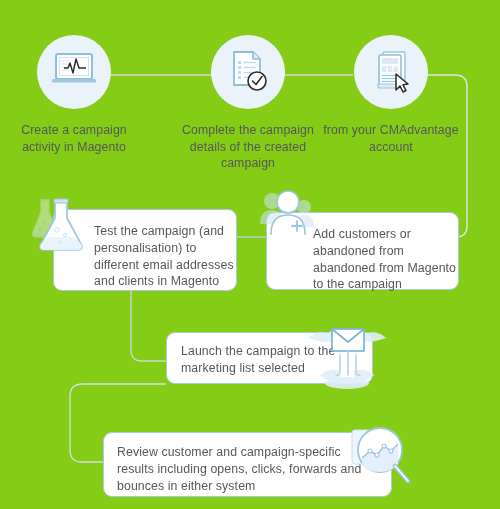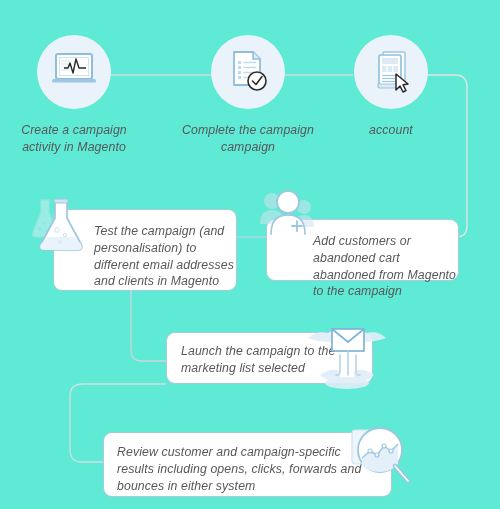--- a/index.html
+++ b/index.html
@@ -7,23 +7,22 @@
     padding: 0;
     background: #ffffff;
   }
   body {
     font-family: "Liberation Sans", sans-serif;
   }
   #diagram {
     position: relative;
     width: 500px;
     height: 509px;
-    background: #5eead4;
+    background: #84cc16;
     overflow: hidden;
-    font-style: italic;
   }
   .layer-svg {
     position: absolute;
     left: 0;
     top: 0;
     width: 500px;
     height: 509px;
   }
   
   .step {
@@ -131,20 +130,21 @@
           <line x1="32.5" y1="32.5" x2="45" y2="32.5"></line>
           <line x1="32.5" y1="37.5" x2="45" y2="37.5"></line>
           <line x1="32.5" y1="42.5" x2="45" y2="42.5"></line>
         </g>
         <circle cx="46" cy="46" r="9" fill="#ffffff" stroke="#2b2b2b" stroke-width="1.6"></circle>
         <path d="M 41.5 46 L 45 49.5 L 51 41.5" fill="none" stroke="#2b2b2b" stroke-width="1.6" stroke-linecap="round" stroke-linejoin="round"></path>
       </svg>
     </div>
     <div class="step-label">
       <div>Complete the campaign</div>
+      <div>details of the created</div>
       <div>campaign</div>
     </div>
   </div>
 
   <div class="step" style="left:313px; top:35px;">
     <div class="step-circle">
       <svg width="74" height="74" viewBox="0 0 74 74">
         <rect x="29" y="17" width="22" height="30" rx="1.5" fill="#ffffff" stroke="#9dc6e0" stroke-width="1.5"></rect>
         <rect x="25" y="20" width="22" height="30" rx="1.5" fill="#ffffff" stroke="#8fbedd" stroke-width="1.6"></rect>
         <rect x="28" y="23" width="16" height="6" fill="#dbeaf5"></rect>
@@ -156,20 +156,21 @@
         <g stroke="#9dc6e0" stroke-width="1.2">
           <line x1="28" y1="40.5" x2="44" y2="40.5"></line>
           <line x1="28" y1="43.5" x2="44" y2="43.5"></line>
           <line x1="28" y1="46.5" x2="41" y2="46.5"></line>
         </g>
         <path d="M 24 49 L 46 49 Q 48 49 48 51 Q 48 53 46 53 L 26 53 Q 24 53 24 51 Z" fill="#dbeaf5" stroke="#9dc6e0" stroke-width="1.2"></path>
         <path d="M 42 39 L 42 55 L 46 51 L 49 57 L 52 55.5 L 49 49.8 L 54 49 Z" fill="#ffffff" stroke="#2b2b2b" stroke-width="1.5" stroke-linejoin="round"></path>
       </svg>
     </div>
     <div class="step-label">
+      <div>from your CMAdvantage</div>
       <div>account</div>
     </div>
   </div>
 
   <div class="box" style="left:53px; top:209px; width:184px; height:82px;">
     <div class="box-text" style="left:40px; top:13px; width:140px;">
       <div>Test the campaign (and</div>
       <div>personalisation) to</div>
       <div>different email addresses</div>
       <div>and clients in Magento</div>
@@ -187,24 +188,24 @@
 
       <path d="M 26 12 L 38 12 L 38 28 L 52 54 Q 55 60 48 60 L 16 60 Q 9 60 12 54 L 26 28 Z" fill="#ffffff" stroke="#9dc6e0" stroke-width="1.7" stroke-linejoin="round"></path>
       <path d="M 19 47 L 45 47 L 52 54 Q 55 60 48 60 L 16 60 Q 9 60 12 54 Z" fill="#e8f3fb" stroke="none"></path>
       <rect x="25" y="9" width="14" height="4" rx="1" fill="#cfe5f4" stroke="#9dc6e0" stroke-width="1.2"></rect>
       <circle cx="28" cy="40" r="2.2" fill="#ffffff" stroke="#cbe2f1" stroke-width="1"></circle>
       <circle cx="36" cy="45" r="1.6" fill="#ffffff" stroke="#cbe2f1" stroke-width="1"></circle>
       <circle cx="31" cy="52" r="1.3" fill="#ffffff" stroke="#cbe2f1" stroke-width="1"></circle>
     </svg>
   </div>
 
-  <div class="box" style="left:266px; top:219px; width:193px; height:62px;">
+  <div class="box" style="left:266px; top:212px; width:193px; height:78px;">
     <div class="box-text" style="left:46px; top:13px; width:148px;">
       <div>Add customers or</div>
-      <div>abandoned cart</div>
+      <div>abandoned from</div>
       <div>abandoned from Magento</div>
       <div>to the campaign</div>
     </div>
   </div>
   <div class="float-icon" style="left:258px; top:188px;">
     <svg width="64" height="58" viewBox="0 0 64 58">
 
       <g opacity="0.55">
         <circle cx="14" cy="13" r="8" fill="#cfe3f2"></circle>
         <path d="M 2 36 Q 2 22 14 22 Q 26 22 26 36 Z" fill="#cfe3f2"></path>

